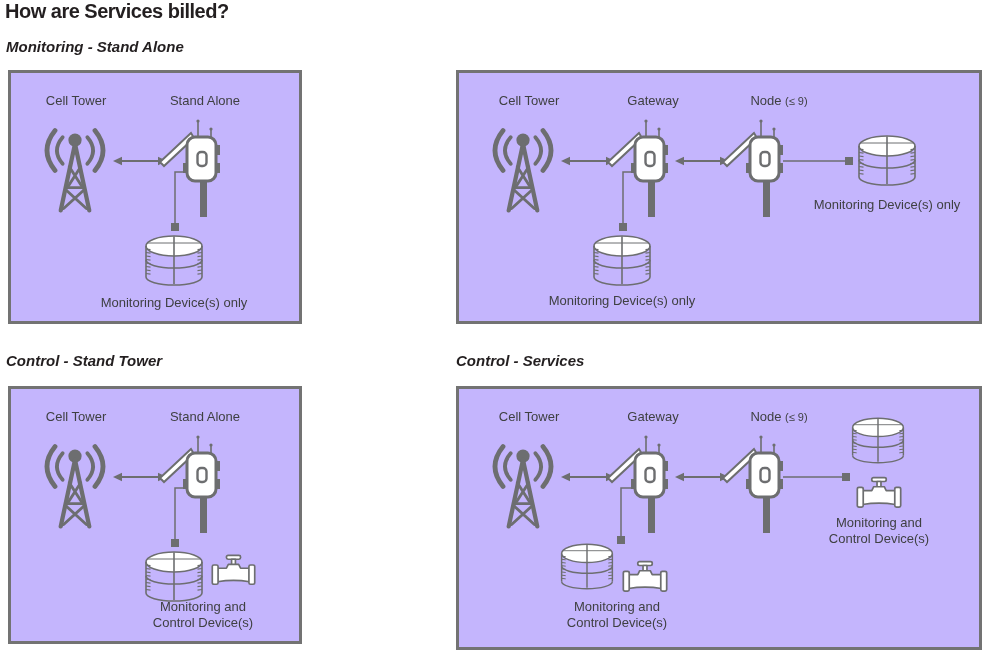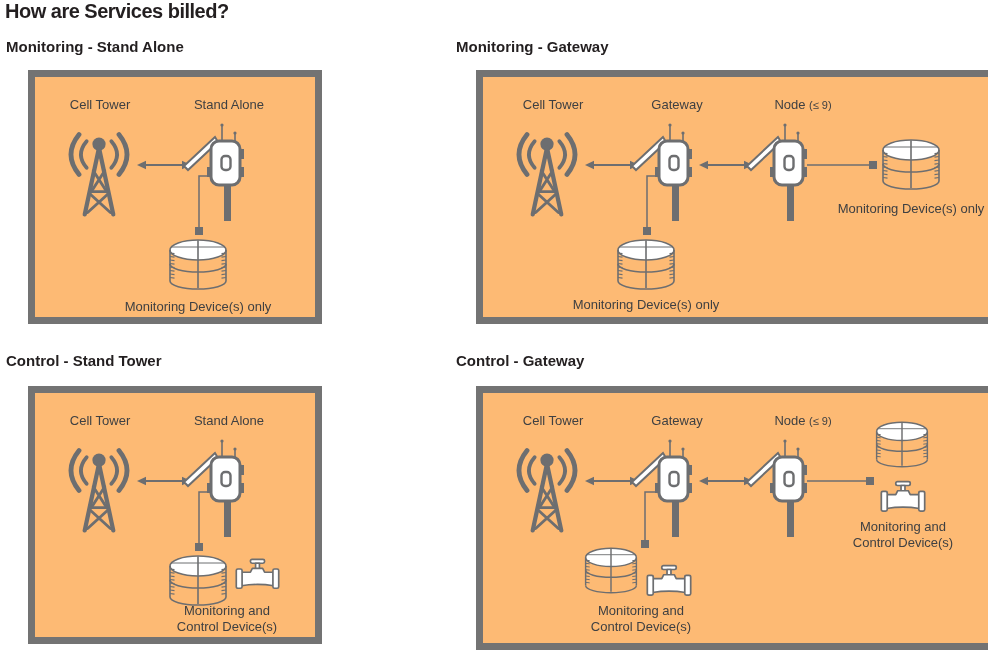--- a/index.html
+++ b/index.html
@@ -1,20 +1,20 @@
 <!DOCTYPE html>
 <html><head>
 <meta charset="utf-8">
 <style>
   html,body{margin:0;padding:0;background:#fff;}
   body{font-family:"Liberation Sans", sans-serif; width:988px; height:655px; position:relative; overflow:hidden;}
   .stage{position:absolute; left:0; top:0; width:988px; height:655px;}
   .page-title{position:absolute; left:5px; top:0px; margin:0; font-size:20px; font-weight:bold; color:#231f20; letter-spacing:-0.5px;}
-  .pheading{position:absolute; font-size:15px; font-weight:bold; color:#231f20; white-space:nowrap;}
-  .panel{position:absolute; background:#fdba74; border:7px solid #737373; box-sizing:border-box;margin-left:20px;}
+  .pheading{position:absolute; font-size:15px; font-weight:bold; color:#231f20; white-space:nowrap;font-style:italic;}
+  .panel{position:absolute; background:#c4b5fd; border:3px solid #737373; box-sizing:border-box;}
   .diagram{position:absolute; left:0; top:0;}
   .plabel{position:absolute; font-size:13px; color:#3f4042; text-align:center; line-height:1.2; white-space:nowrap;}
   .plabel.wrap{white-space:normal;}
   .node-limit{font-size:11px; color:#3f4042;}
   .wire{stroke:#6d6e70; stroke-width:1.5; fill:none;}
   .conn{fill:#6d6e70; stroke:none;}
   .defs-holder{position:absolute; width:0; height:0; overflow:hidden;}
 </style>
 </head>
 <body>
@@ -81,23 +81,22 @@
       </g>
     </symbol>
   </defs>
 </svg>
 
 <div class="stage">
 
   <h1 class="page-title">How are Services billed?</h1>
 
   <div class="pheading" style="left:6px; top:38px;">Monitoring - Stand Alone</div>
-  <div class="pheading" style="left:456px; top:38px;">Monitoring - Gateway</div>
   <div class="pheading" style="left:6px; top:352px;">Control - Stand Tower</div>
-  <div class="pheading" style="left:456px; top:352px;">Control - Gateway</div>
+  <div class="pheading" style="left:456px; top:352px;">Control - Services</div>
 
   <div class="panel" style="left:8px; top:70px; width:294px; height:254px;">
     <svg class="diagram" width="292" height="252">
       <use href="#sym-tower" x="26" y="50" width="76" height="95"></use>
       <use href="#sym-arrow" x="102" y="81" width="54" height="14"></use>
       <use href="#sym-device" x="147" y="46" width="70" height="100"></use>
       <path class="wire" d="M176 99 L164 99 L164 150"></path>
       <rect class="conn" x="160" y="150" width="8" height="8"></rect>
       <use href="#sym-tank" x="131" y="160" width="64" height="56"></use>
     </svg>

